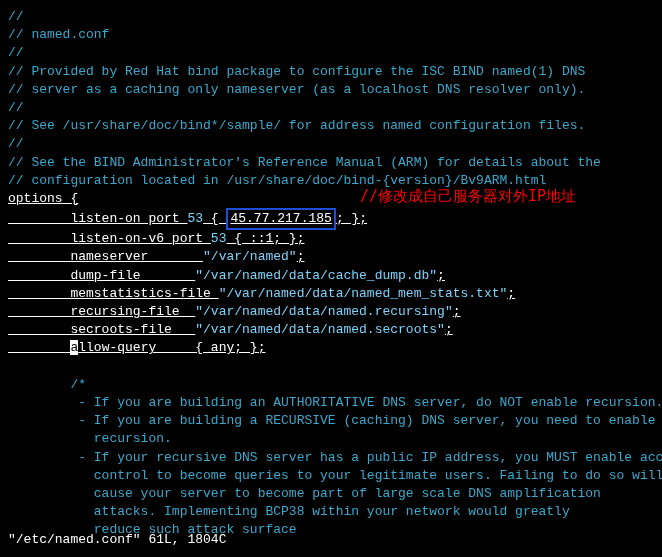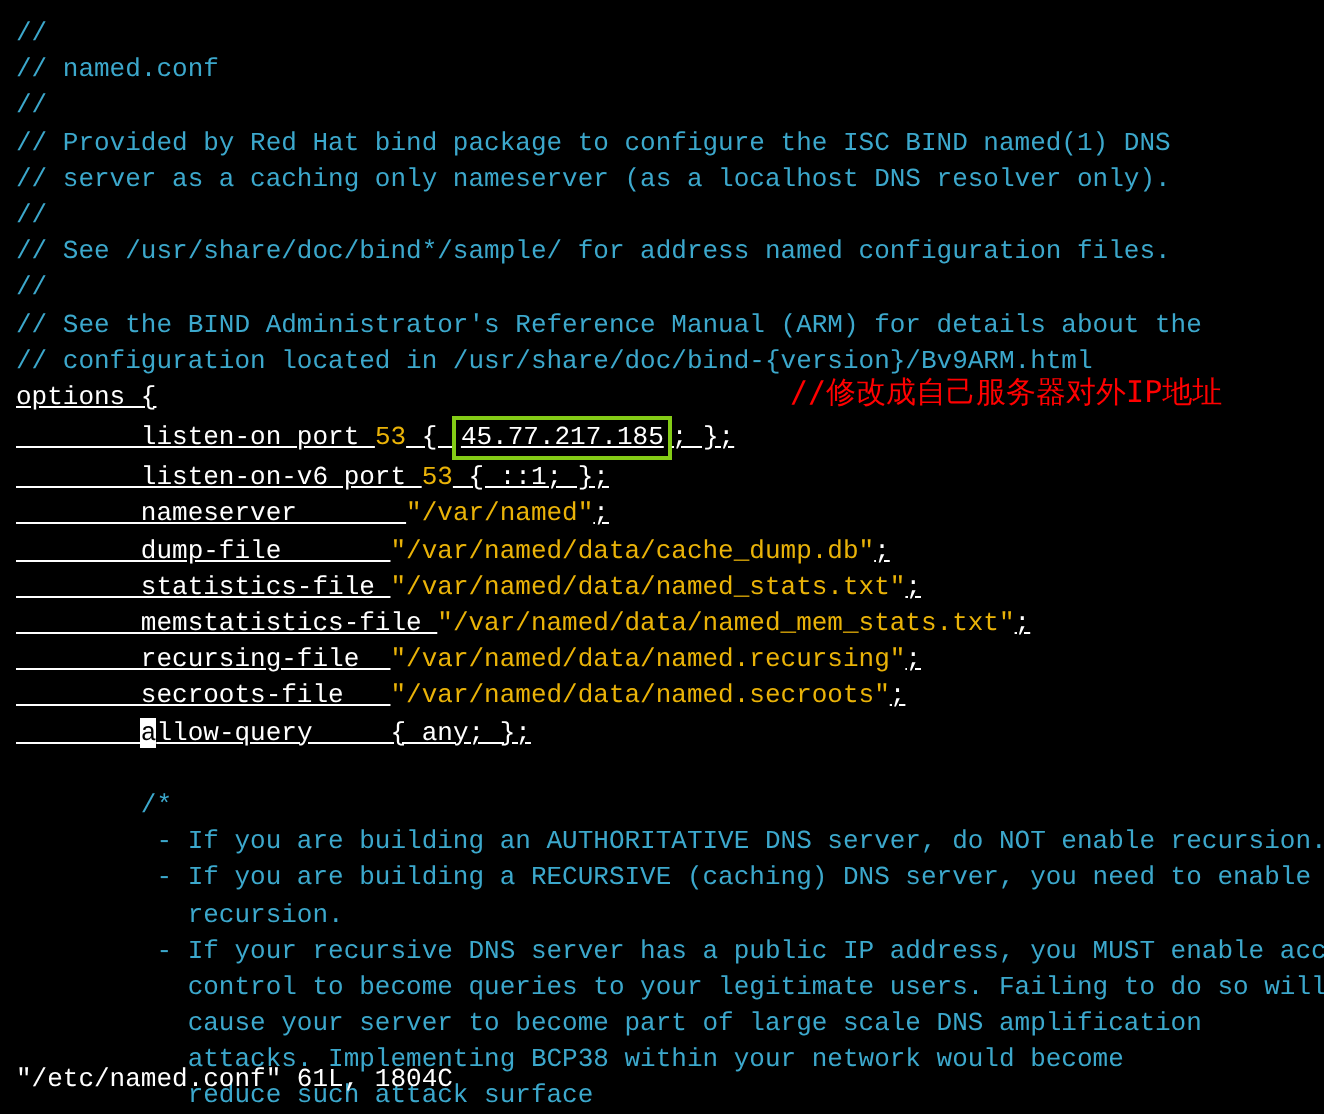--- a/index.html
+++ b/index.html
@@ -19,37 +19,36 @@
       position: relative;
     }
     .line {
       white-space: pre;
       color: #fff;
     }
     .comment {
       color: #3ca8cc;
     }
     .string {
-      color: #eab308;
+      color: #7dd3fc;
     }
     .white {
       color: #fff;
       text-decoration: underline;
     }
     .highlight-box {
-      border: 2px solid #84cc16;
+      border: 2px solid #1d4ed8;
       padding: 0 2px;
       display: inline-block;
     }
     .annotation {
       color: #ff0000;
       font-family: 'SimSun', monospace;
       font-size: 15px;
       position: absolute;
-      margin-left: 35px;
     }
     .cursor-block {
       background: #fff;
       color: #000;
     }
     .status-line {
       position: absolute;
       bottom: 8px;
       left: 8px;
       color: #fff;
@@ -68,33 +67,32 @@
 <div class="line comment">// See /usr/share/doc/bind*/sample/ for address named configuration files.</div>
 <div class="line comment">//</div>
 <div class="line comment">// See the BIND Administrator's Reference Manual (ARM) for details about the</div>
 <div class="line comment">// configuration located in /usr/share/doc/bind-{version}/Bv9ARM.html</div>
 <div class="line"></div>
 <div class="line white">options {</div>
 <div class="line"><span class="white">        listen-on port </span><span class="string">53</span><span class="white"> { </span><span class="highlight-box"><span class="white">45.77.217.185</span></span><span class="white">; };</span></div>
 <div class="line"><span class="white">        listen-on-v6 port </span><span class="string">53</span><span class="white"> { ::1; };</span></div>
 <div class="line"><span class="white">        nameserver       </span><span class="string">"/var/named"</span><span class="white">;</span></div>
 <div class="line"><span class="white">        dump-file       </span><span class="string">"/var/named/data/cache_dump.db"</span><span class="white">;</span></div>
-<div class="line"><span class="white">        statistics-file </span><span class="string">"/var/named/data/named_stats.txt"</span><span class="white">;</span></div>
 <div class="line"><span class="white">        memstatistics-file </span><span class="string">"/var/named/data/named_mem_stats.txt"</span><span class="white">;</span></div>
 <div class="line"><span class="white">        recursing-file  </span><span class="string">"/var/named/data/named.recursing"</span><span class="white">;</span></div>
 <div class="line"><span class="white">        secroots-file   </span><span class="string">"/var/named/data/named.secroots"</span><span class="white">;</span></div>
 <div class="line white">        <span class="cursor-block">a</span><span>llow-query     { any; };</span></div>
 <div class="line">&nbsp;</div>
 <div class="line comment">        /*</div>
 <div class="line comment">         - If you are building an AUTHORITATIVE DNS server, do NOT enable recursion.</div>
 <div class="line comment">         - If you are building a RECURSIVE (caching) DNS server, you need to enable</div>
 <div class="line comment">           recursion.</div>
 <div class="line comment">         - If your recursive DNS server has a public IP address, you MUST enable access</div>
 <div class="line comment">           control to become queries to your legitimate users. Failing to do so will</div>
 <div class="line comment">           cause your server to become part of large scale DNS amplification</div>
-<div class="line comment">           attacks. Implementing BCP38 within your network would become</div>
+<div class="line comment">           attacks. Implementing BCP38 within your network would greatly</div>
 <div class="line comment">           reduce such attack surface</div>
 
 </div>
 
 <div class="annotation" style="top:186px;left:360px;">//修改成自己服务器对外IP地址</div>
 
 <div class="status-line">"/etc/named.conf" 61L, 1804C</div>
 
 </body></html>

